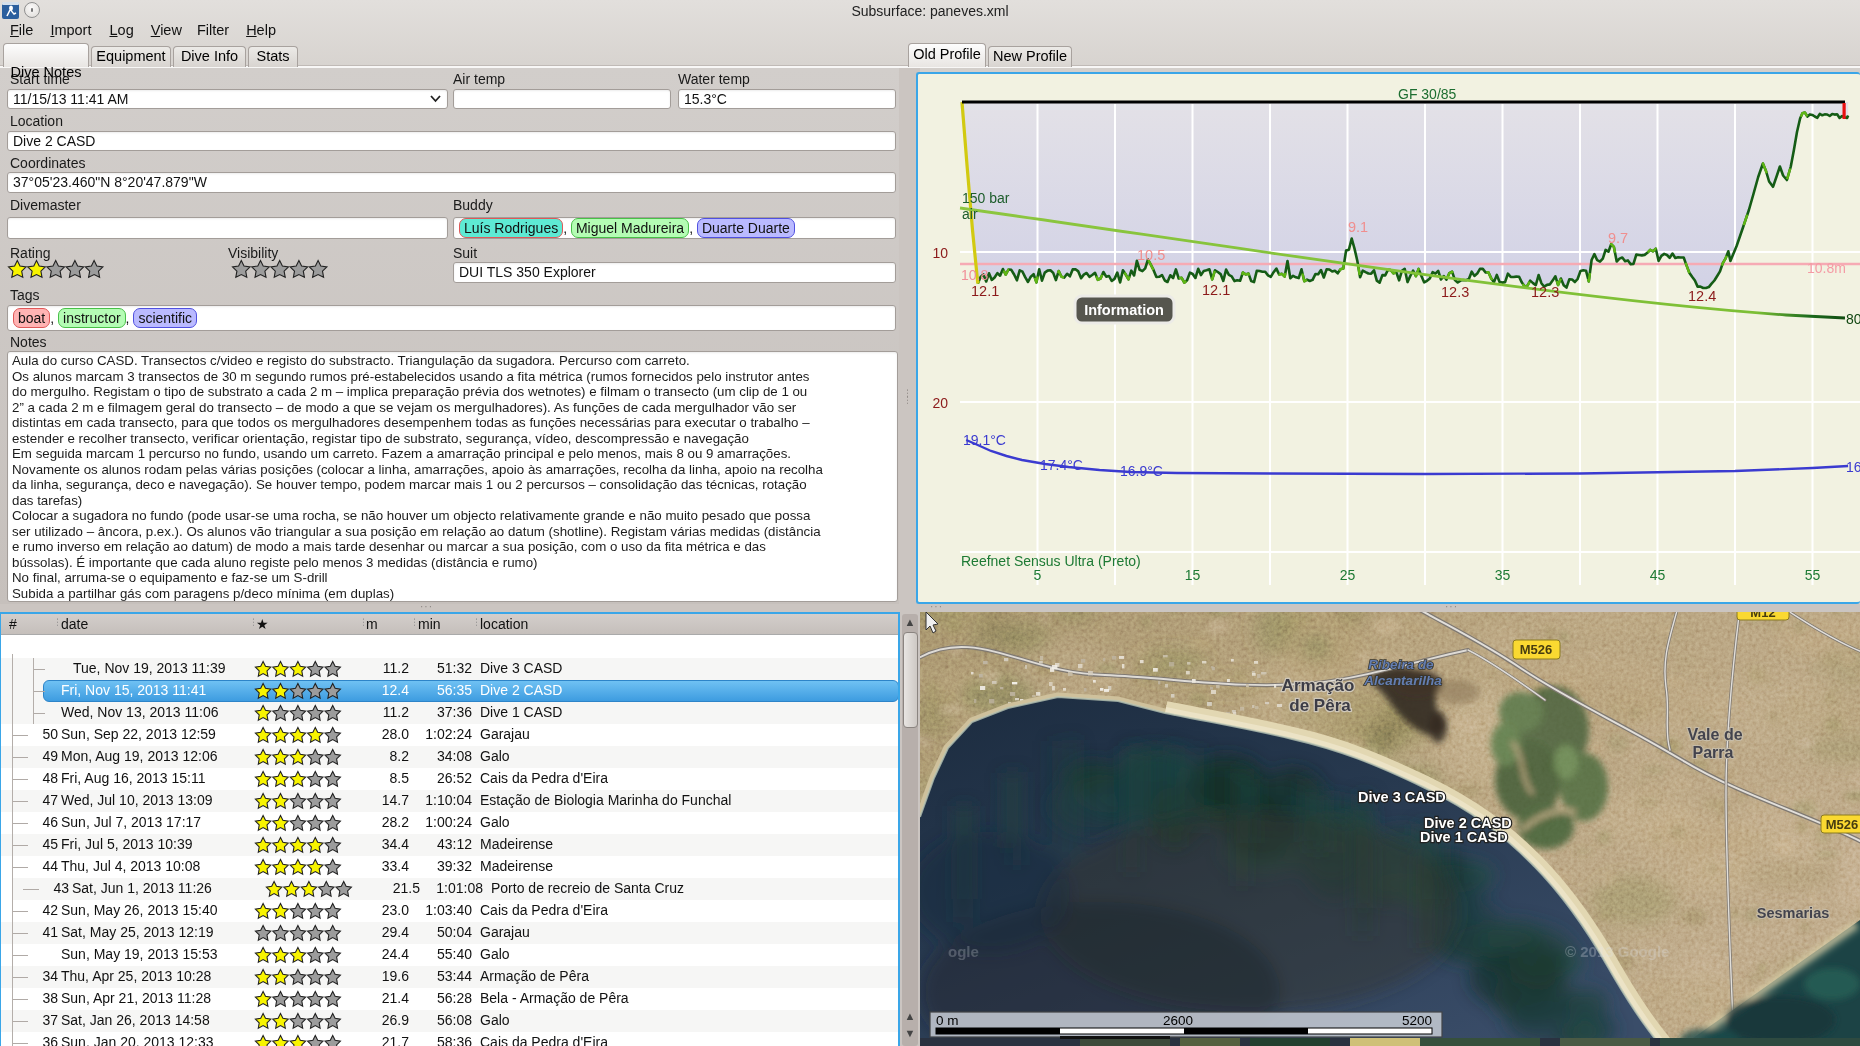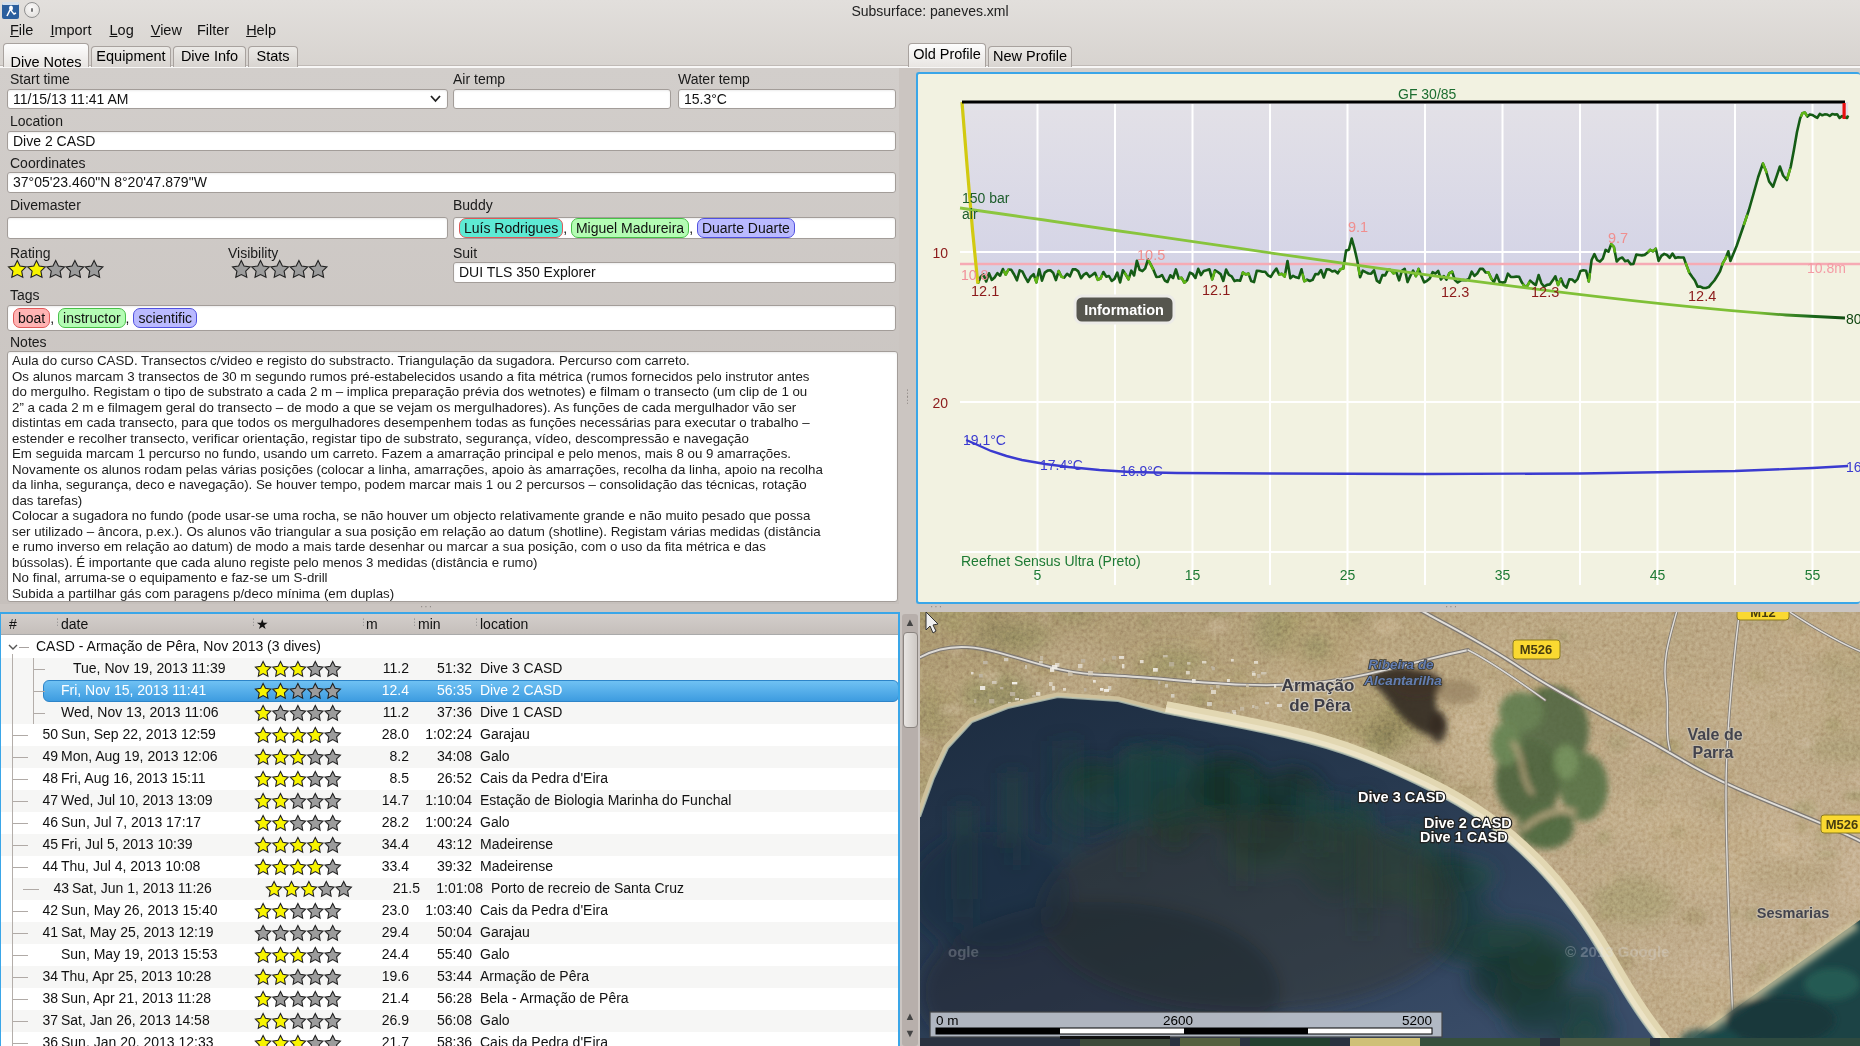--- a/index.html
+++ b/index.html
@@ -22,21 +22,21 @@
     <rect x="0" y="0" width="17" height="3" rx="1" fill="#e8eef4" opacity="0.9"></rect>
     <ellipse cx="9" cy="6" rx="2" ry="2.5" fill="#fff"></ellipse>
     <path d="M8,8 C7,10 6,12 5,14 M9,8 C10,10 11,11 12,12 L14,11" stroke="#fff" stroke-width="1.6" fill="none"></path>
   </svg>
 <div class="abs" style="left:24px;top:2px;width:16px;height:16px;border-radius:50%;background:radial-gradient(circle at 45% 35%,#fbfafa,#dddad6);border:1.5px solid #909090;"></div>
 <div class="abs" style="left:31px;top:8px;width:2px;height:4px;border-radius:1px;background:#777;"></div>
 <div class="abs" style="left:0;top:3px;width:1860px;text-align:center;font-size:14px;color:#222;">Subsurface: paneves.xml</div>
 
 <div class="abs" style="left:10px;top:22px;font-size:14.5px;color:#111;"><span style="margin-right:17px"><u>F</u>ile</span><span style="margin-right:18px"><u>I</u>mport</span><span style="margin-right:17px"><u>L</u>og</span><span style="margin-right:15px"><u>V</u>iew</span><span style="margin-right:17px">Filter</span><span><u>H</u>elp</span></div>
 
-<div class="abs" style="left:3px;top:43px;width:86px;height:24px;background:linear-gradient(#fdfdfd,#e8e5e2);border:1px solid #a8a29e;border-bottom:none;border-radius:4px 4px 0 0;text-align:center;font-size:14.5px;padding-top:10px;z-index:3;">Dive Notes</div>
+<div class="abs" style="left:3px;top:43px;width:86px;height:24px;background:linear-gradient(#fdfdfd,#e8e5e2);border:1px solid #a8a29e;border-bottom:none;border-radius:4px 4px 0 0;text-align:center;font-size:14.5px;padding-top:20px;z-index:3;">Dive Notes</div>
 <div class="abs" style="left:91px;top:46px;width:80px;height:21px;background:linear-gradient(#eceae7,#d8d4d0);border:1px solid #a8a29e;border-bottom:none;border-radius:4px 4px 0 0;text-align:center;font-size:14.5px;padding-top:1px;">Equipment</div>
 <div class="abs" style="left:173px;top:46px;width:73px;height:21px;background:linear-gradient(#eceae7,#d8d4d0);border:1px solid #a8a29e;border-bottom:none;border-radius:4px 4px 0 0;text-align:center;font-size:14.5px;padding-top:1px;">Dive Info</div>
 <div class="abs" style="left:248px;top:46px;width:50px;height:21px;background:linear-gradient(#eceae7,#d8d4d0);border:1px solid #a8a29e;border-bottom:none;border-radius:4px 4px 0 0;text-align:center;font-size:14.5px;padding-top:1px;">Stats</div>
 
 <div class="abs" style="left:908px;top:43px;width:78px;height:24px;background:linear-gradient(#fdfdfd,#e8e5e2);border:1px solid #a8a29e;border-bottom:none;border-radius:4px 4px 0 0;text-align:center;font-size:14.5px;padding-top:2px;z-index:3;">Old Profile</div>
 <div class="abs" style="left:988px;top:46px;width:84px;height:21px;background:linear-gradient(#eceae7,#d8d4d0);border:1px solid #a8a29e;border-bottom:none;border-radius:4px 4px 0 0;text-align:center;font-size:14.5px;padding-top:1px;">New Profile</div>
 
 <div class="abs" style="left:0;top:68px;width:906px;height:538px;background:linear-gradient(#d2cecb,#c6c0bc);"></div>
 
 <div class="lbl" style="left:10px;top:71px;">Start time</div>
@@ -169,27 +169,20 @@
       <span style="position:absolute;left:60px;top:2px;">date</span>
       <span style="position:absolute;left:255px;top:2px;">★</span>
       <span style="position:absolute;left:365px;top:2px;">m</span>
       <span style="position:absolute;left:417px;top:2px;">min</span>
       <span style="position:absolute;left:479px;top:2px;">location</span>
       <span style="position:absolute;left:52px;top:3px;color:#888;font-size:9px;">⋮</span>
       <span style="position:absolute;left:248px;top:3px;color:#888;font-size:9px;">⋮</span>
       <span style="position:absolute;left:358px;top:3px;color:#888;font-size:9px;">⋮</span>
       <span style="position:absolute;left:409px;top:3px;color:#888;font-size:9px;">⋮</span>
       <span style="position:absolute;left:471px;top:3px;color:#888;font-size:9px;">⋮</span>
-    </div>
-    <div style="position:absolute;left:0;top:22px;width:898px;height:22px;background:#fff;">
-      <svg style="position:absolute;left:7px;top:6px" width="30" height="12">
-        <path d="M1,3 L5,7 L9,3" stroke="#555" stroke-width="1.4" fill="none"></path>
-        <line x1="11" y1="5.5" x2="21" y2="5.5" stroke="#a8a2a0" stroke-width="1"></line>
-      </svg>
-      <span style="position:absolute;left:35px;top:2px;">CASD - Armação de Pêra, Nov 2013 (3 dives)</span>
     </div>
     <div style="position:absolute;left:11px;top:40px;width:1px;height:392px;background:#b4aeaa;z-index:5;"></div>
     <div style="position:absolute;left:32px;top:44px;width:1px;height:66px;background:#b4aeaa;z-index:5;"></div>
     <div style="position:absolute;left:0;top:44px;width:898px;height:22px;background:#f6f6f5;">
       <div style="position:absolute;left:32px;top:11px;width:12px;height:1px;background:#b0aaa6;"></div>
       <span style="position:absolute;left:60px;top:2px;margin-left:12px;">Tue, Nov 19, 2013 11:39</span>
       <svg style="position:absolute;left:253px;top:2px" width="92" height="19">
         <polygon points="9.1,1.5 11.5,6.3 16.8,7.1 13.0,10.9 13.9,16.2 9.1,13.6 4.3,16.2 5.2,10.9 1.4,7.1 6.7,6.3" fill="#f8f400" stroke="#222" stroke-width="1.1"></polygon>
         <polygon points="26.5,1.5 28.9,6.3 34.2,7.1 30.4,10.9 31.3,16.2 26.5,13.6 21.7,16.2 22.6,10.9 18.8,7.1 24.1,6.3" fill="#f8f400" stroke="#222" stroke-width="1.1"></polygon>
         <polygon points="43.9,1.5 46.3,6.3 51.6,7.1 47.8,10.9 48.7,16.2 43.9,13.6 39.1,16.2 40.0,10.9 36.2,7.1 41.5,6.3" fill="#f8f400" stroke="#222" stroke-width="1.1"></polygon>

